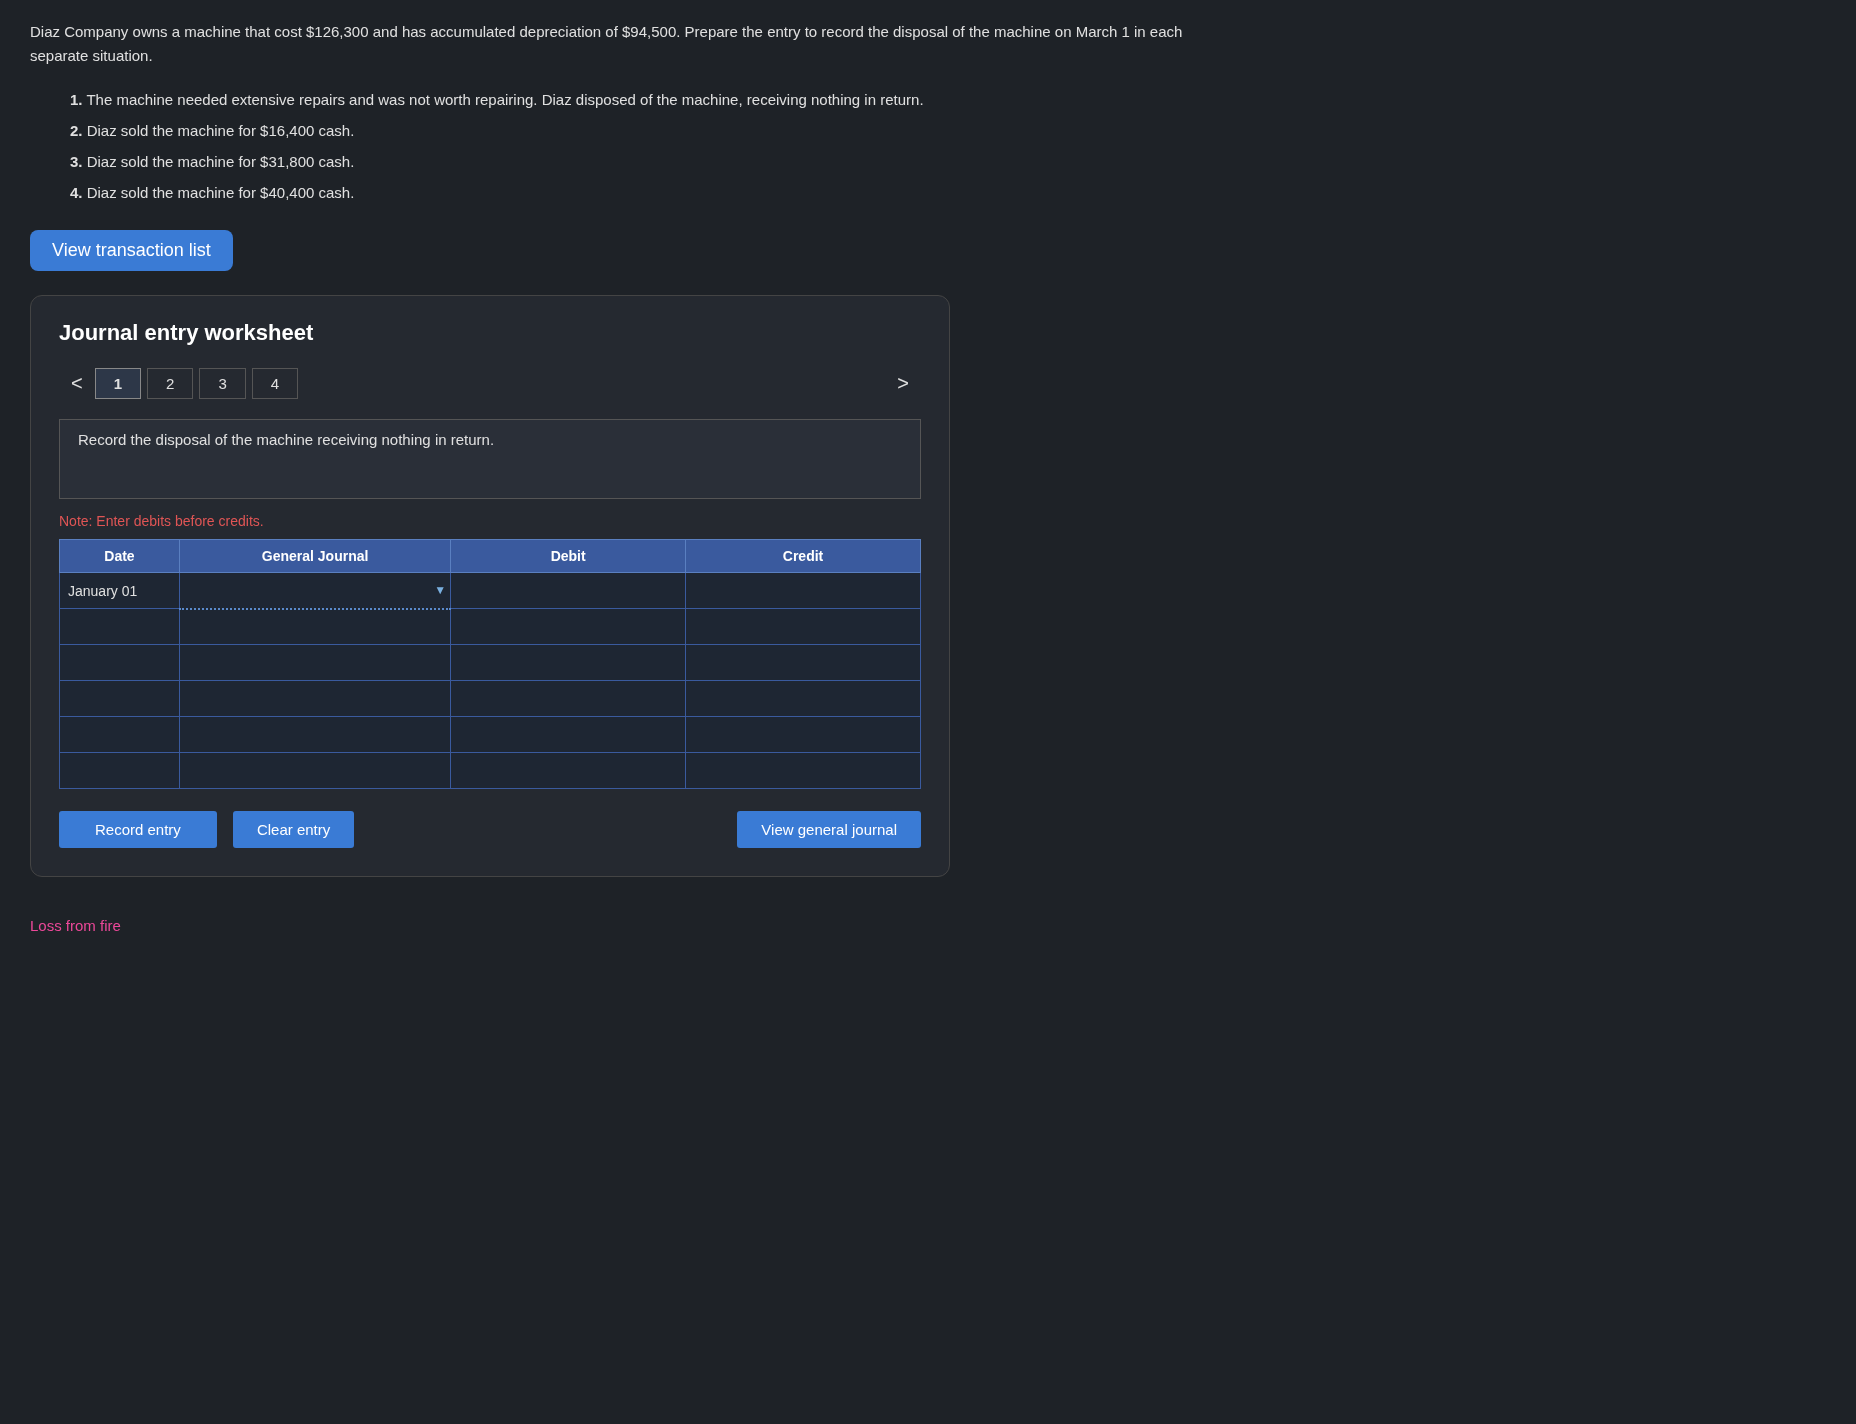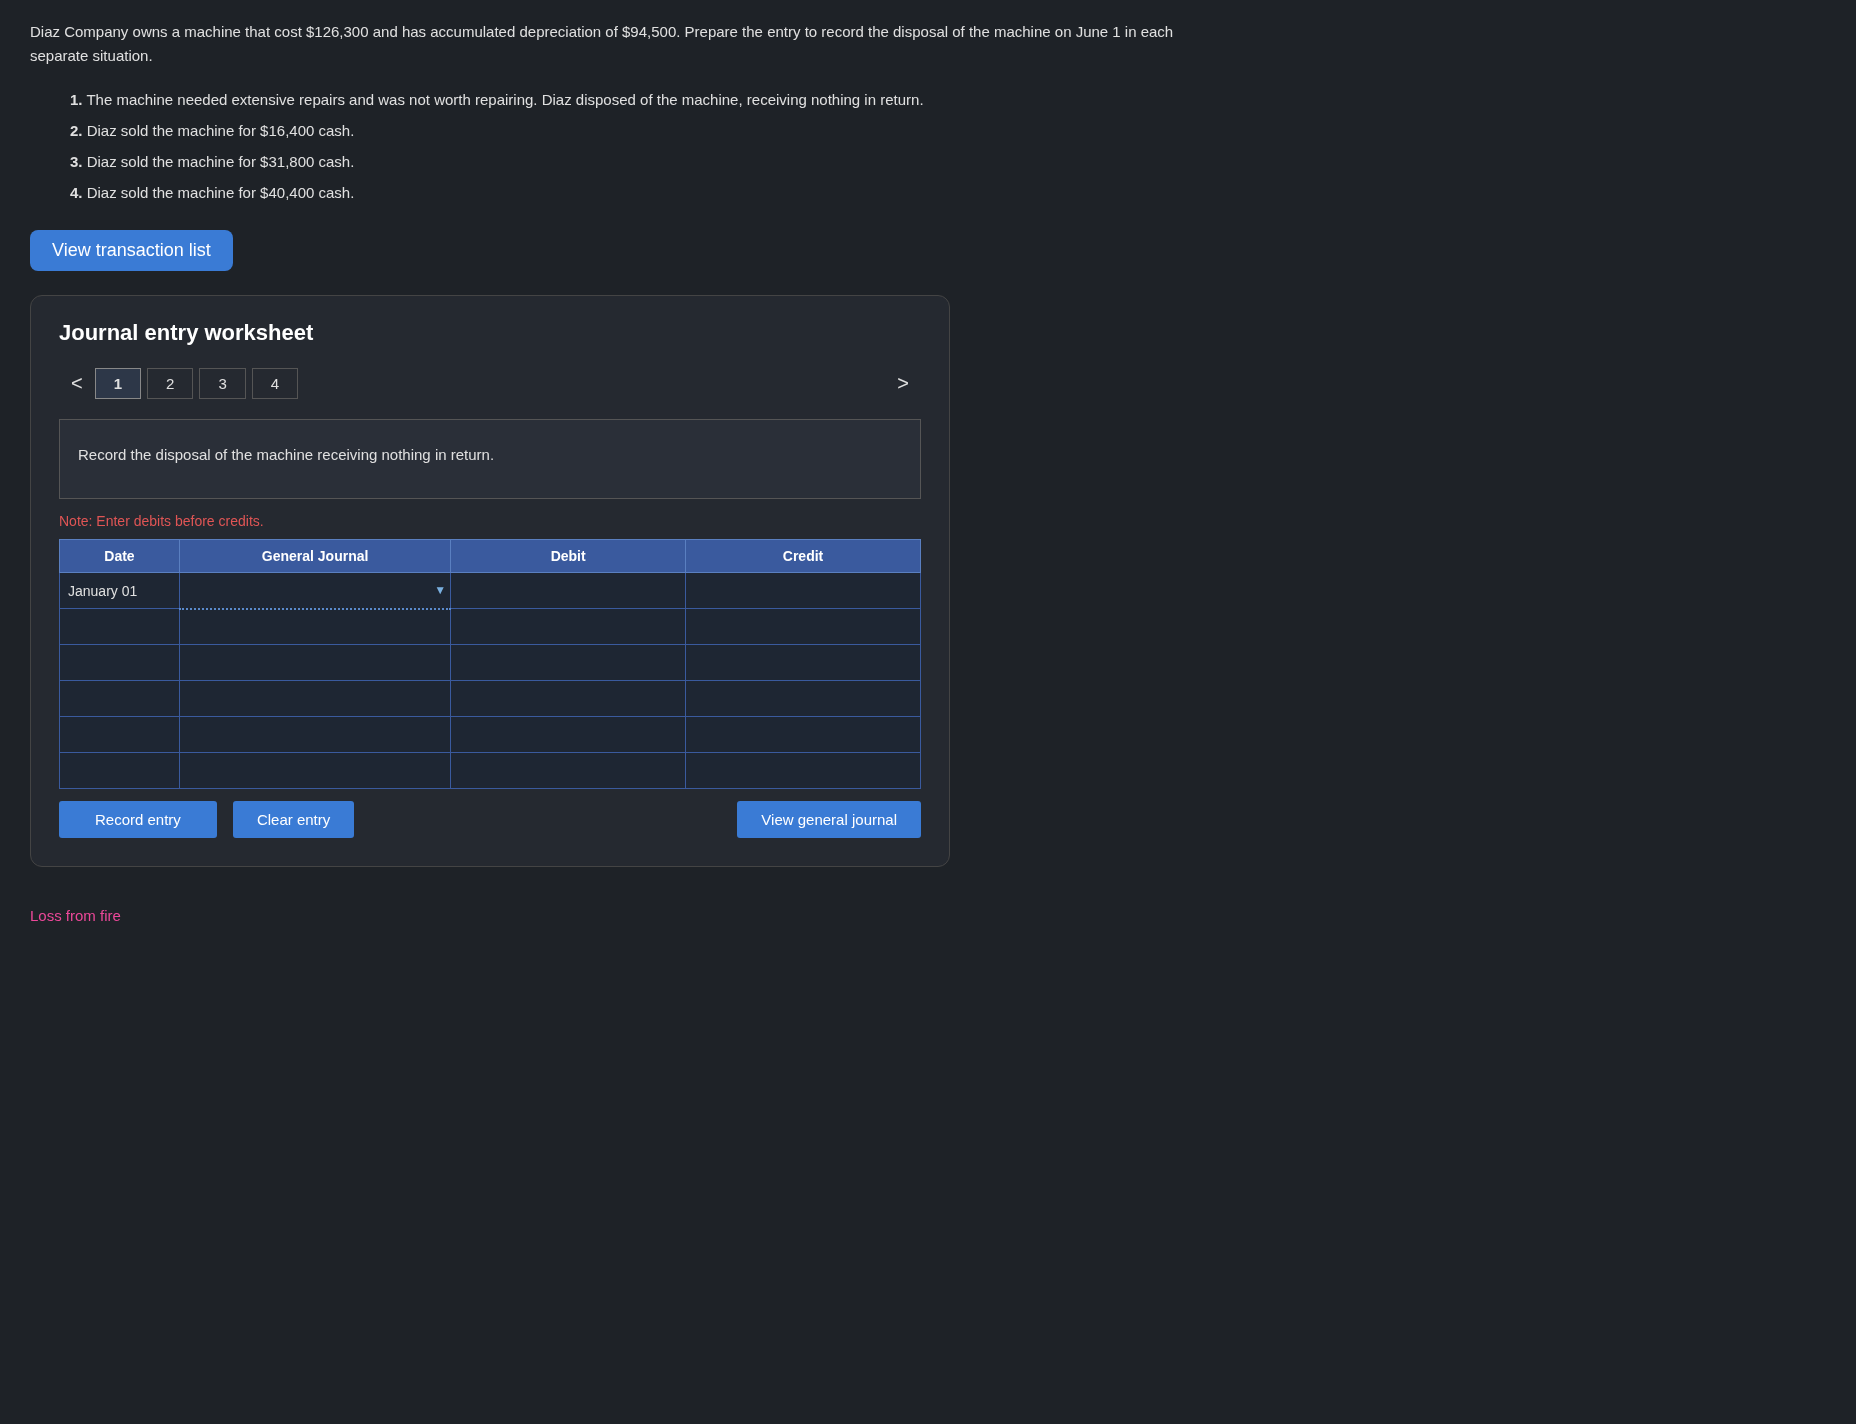--- a/index.html
+++ b/index.html
@@ -75,36 +75,36 @@
       margin-right: 6px;
     }
     .tab-btn.active {
       background-color: #2d3748;
       border: 1px solid #888;
       font-weight: bold;
     }
     .instruction-box {
       border: 1px solid #555;
       background-color: #2a2f38;
-      padding: 24px 18px;
+      padding: 9px 18px;
       margin-bottom: 14px;
       min-height: 80px;
       color: #e0e0e0;
       font-size: 15px;
       line-height: 1.5;
     }
     .note-text {
       color: #e05555;
       font-size: 14px;
       margin-bottom: 10px;
     }
     .journal-table {
       width: 100%;
       border-collapse: collapse;
-      margin-bottom: 12px;
+      margin-bottom: 22px;
     }
     .journal-table thead tr th {
       background-color: #3a5a9e;
       color: #ffffff;
       text-align: center;
       padding: 8px 10px;
       font-size: 14px;
       border: 1px solid #5a7fc0;
     }
     .journal-table thead tr th:first-child {
@@ -191,21 +191,21 @@
     }
     .tab-nav-right {
       margin-left: auto;
     }
   </style>
 </head>
 <body>
 
 
 
-<p class="intro-text">Diaz Company owns a machine that cost $126,300 and has accumulated depreciation of $94,500. Prepare the entry to record the disposal of the machine on June 1 in each separate situation.</p>
+<p class="intro-text">Diaz Company owns a machine that cost $126,300 and has accumulated depreciation of $94,500. Prepare the entry to record the disposal of the machine on March 1 in each separate situation.</p>
 
 <ul class="intro-list">
   <li><span class="num">1.</span> <span>The machine needed extensive repairs and was not worth repairing. Diaz disposed of the machine, receiving nothing in return.</span></li>
   <li><span class="num">2.</span> <span>Diaz sold the machine for $16,400 cash.</span></li>
   <li><span class="num">3.</span> <span>Diaz sold the machine for $31,800 cash.</span></li>
   <li><span class="num">4.</span> <span>Diaz sold the machine for $40,400 cash.</span></li>
 </ul>
 
 <button class="view-transaction-btn">View transaction list</button>
 

